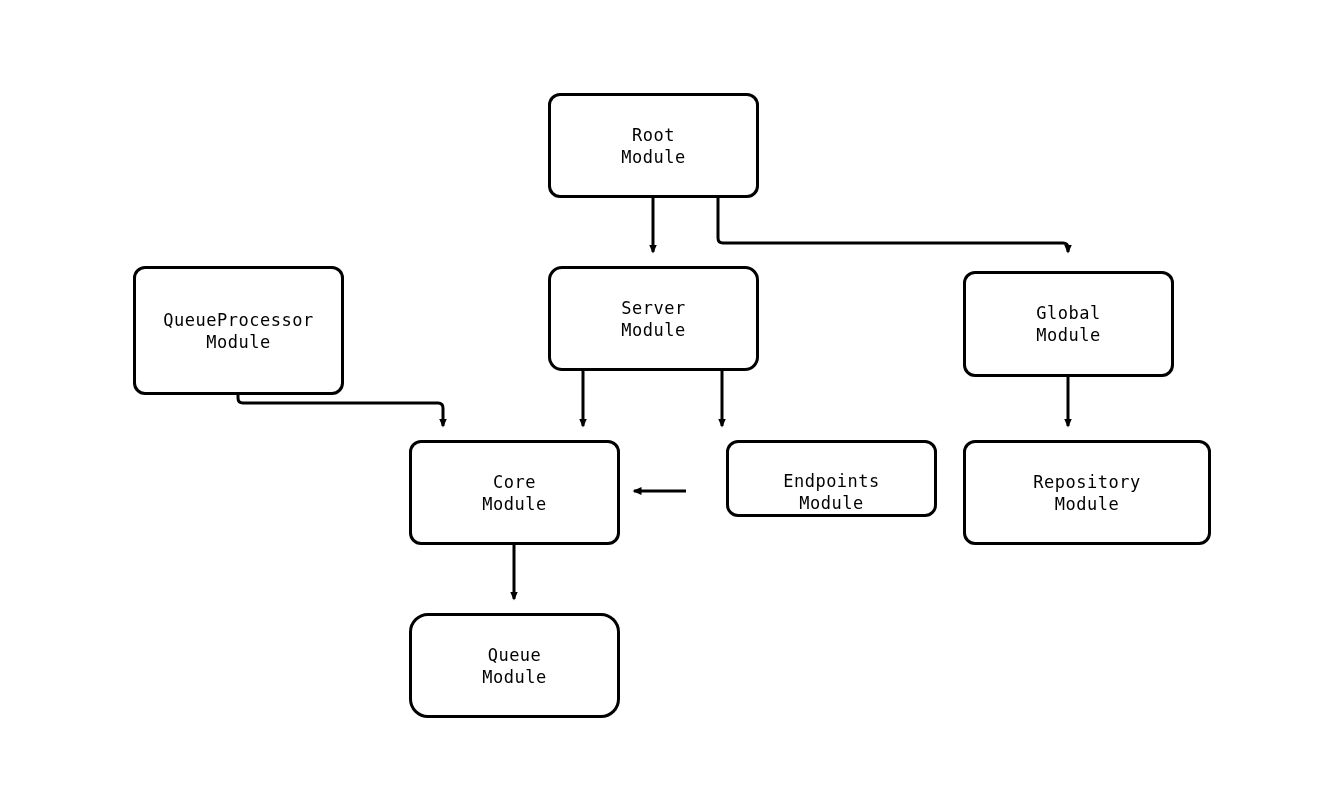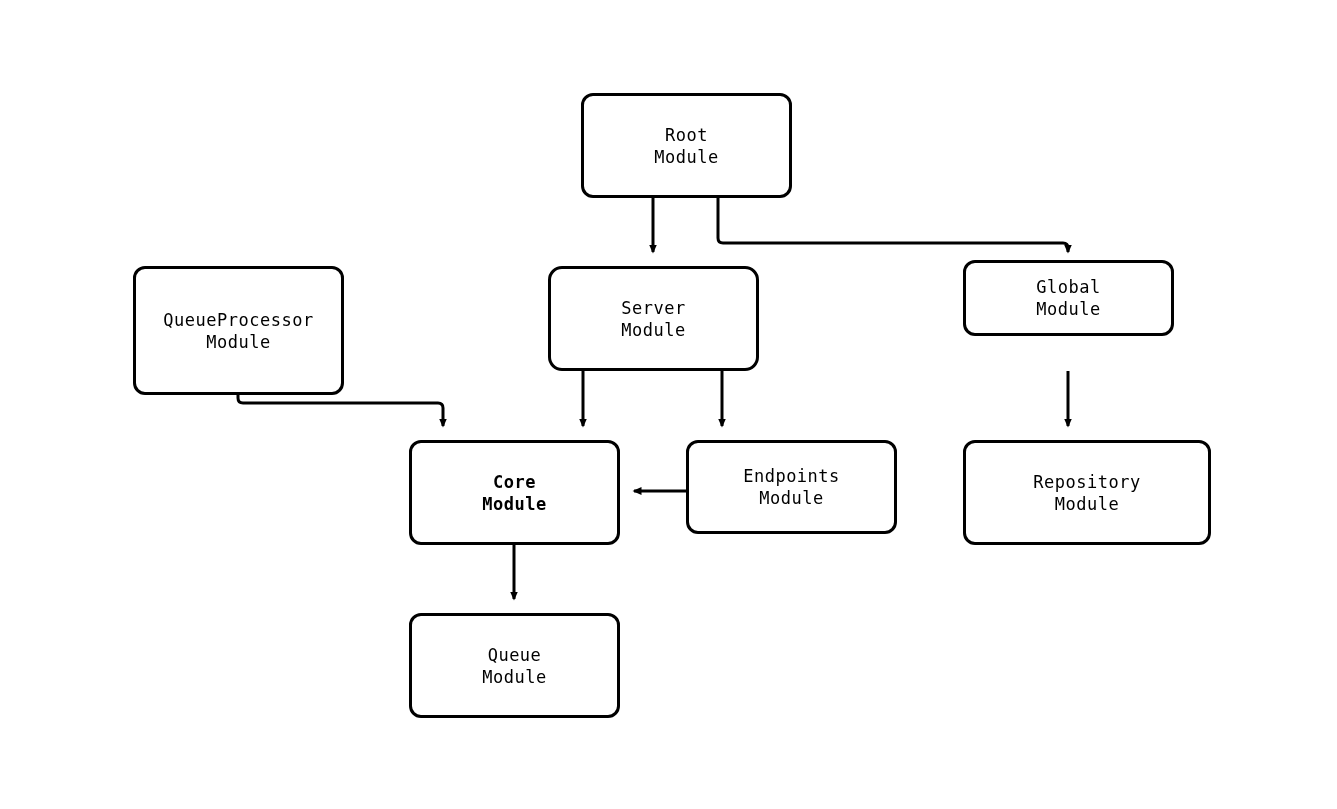--- a/index.html
+++ b/index.html
@@ -67,53 +67,53 @@
 
     <path d="M 722 371 L 722 426" fill="none" stroke="#000000" stroke-width="3" marker-end="url(#arrowhead)"></path>
 
     <path d="M 1068 371 L 1068 426" fill="none" stroke="#000000" stroke-width="3" marker-end="url(#arrowhead)"></path>
 
     <path d="M 686 491 L 634 491" fill="none" stroke="#000000" stroke-width="3" marker-end="url(#arrowhead)"></path>
 
     <path d="M 514 545 L 514 599" fill="none" stroke="#000000" stroke-width="3" marker-end="url(#arrowhead)"></path>
   </svg>
 
-  <div class="node" style="left:548px; top:93px; width:211px; height:105px;margin-left:33px;">
+  <div class="node" style="left:548px; top:93px; width:211px; height:105px;">
     <span class="line1">Root</span>
     <span class="line2">Module</span>
   </div>
 
   <div class="node" style="left:133px; top:266px; width:211px; height:129px;">
     <span class="line1">QueueProcessor</span>
     <span class="line2">Module</span>
   </div>
 
   <div class="node" style="left:548px; top:266px; width:211px; height:105px;border-radius:14px;">
     <span class="line1">Server</span>
     <span class="line2">Module</span>
   </div>
 
-  <div class="node" style="left:963px; top:260px; width:211px; height:76px;">
+  <div class="node" style="left:963px; top:271px; width:211px; height:106px;">
     <span class="line1">Global</span>
     <span class="line2">Module</span>
   </div>
 
-  <div class="node" style="left:409px; top:440px; width:211px; height:105px;font-weight:bold;">
+  <div class="node" style="left:409px; top:440px; width:211px; height:105px;">
     <span class="line1">Core</span>
     <span class="line2">Module</span>
   </div>
 
-  <div class="node" style="left:686px; top:440px; width:211px; height:94px;">
+  <div class="node" style="left:726px; top:440px; width:211px; height:77px;justify-content:flex-end;">
     <span class="line1">Endpoints</span>
     <span class="line2">Module</span>
   </div>
 
   <div class="node" style="left:963px; top:440px; width:248px; height:105px;">
     <span class="line1">Repository</span>
     <span class="line2">Module</span>
   </div>
 
-  <div class="node" style="left:409px; top:613px; width:211px; height:105px;">
+  <div class="node" style="left:409px; top:613px; width:211px; height:105px;border-radius:19px;">
     <span class="line1">Queue</span>
     <span class="line2">Module</span>
   </div>
 
 </div>
 
 </body></html>

